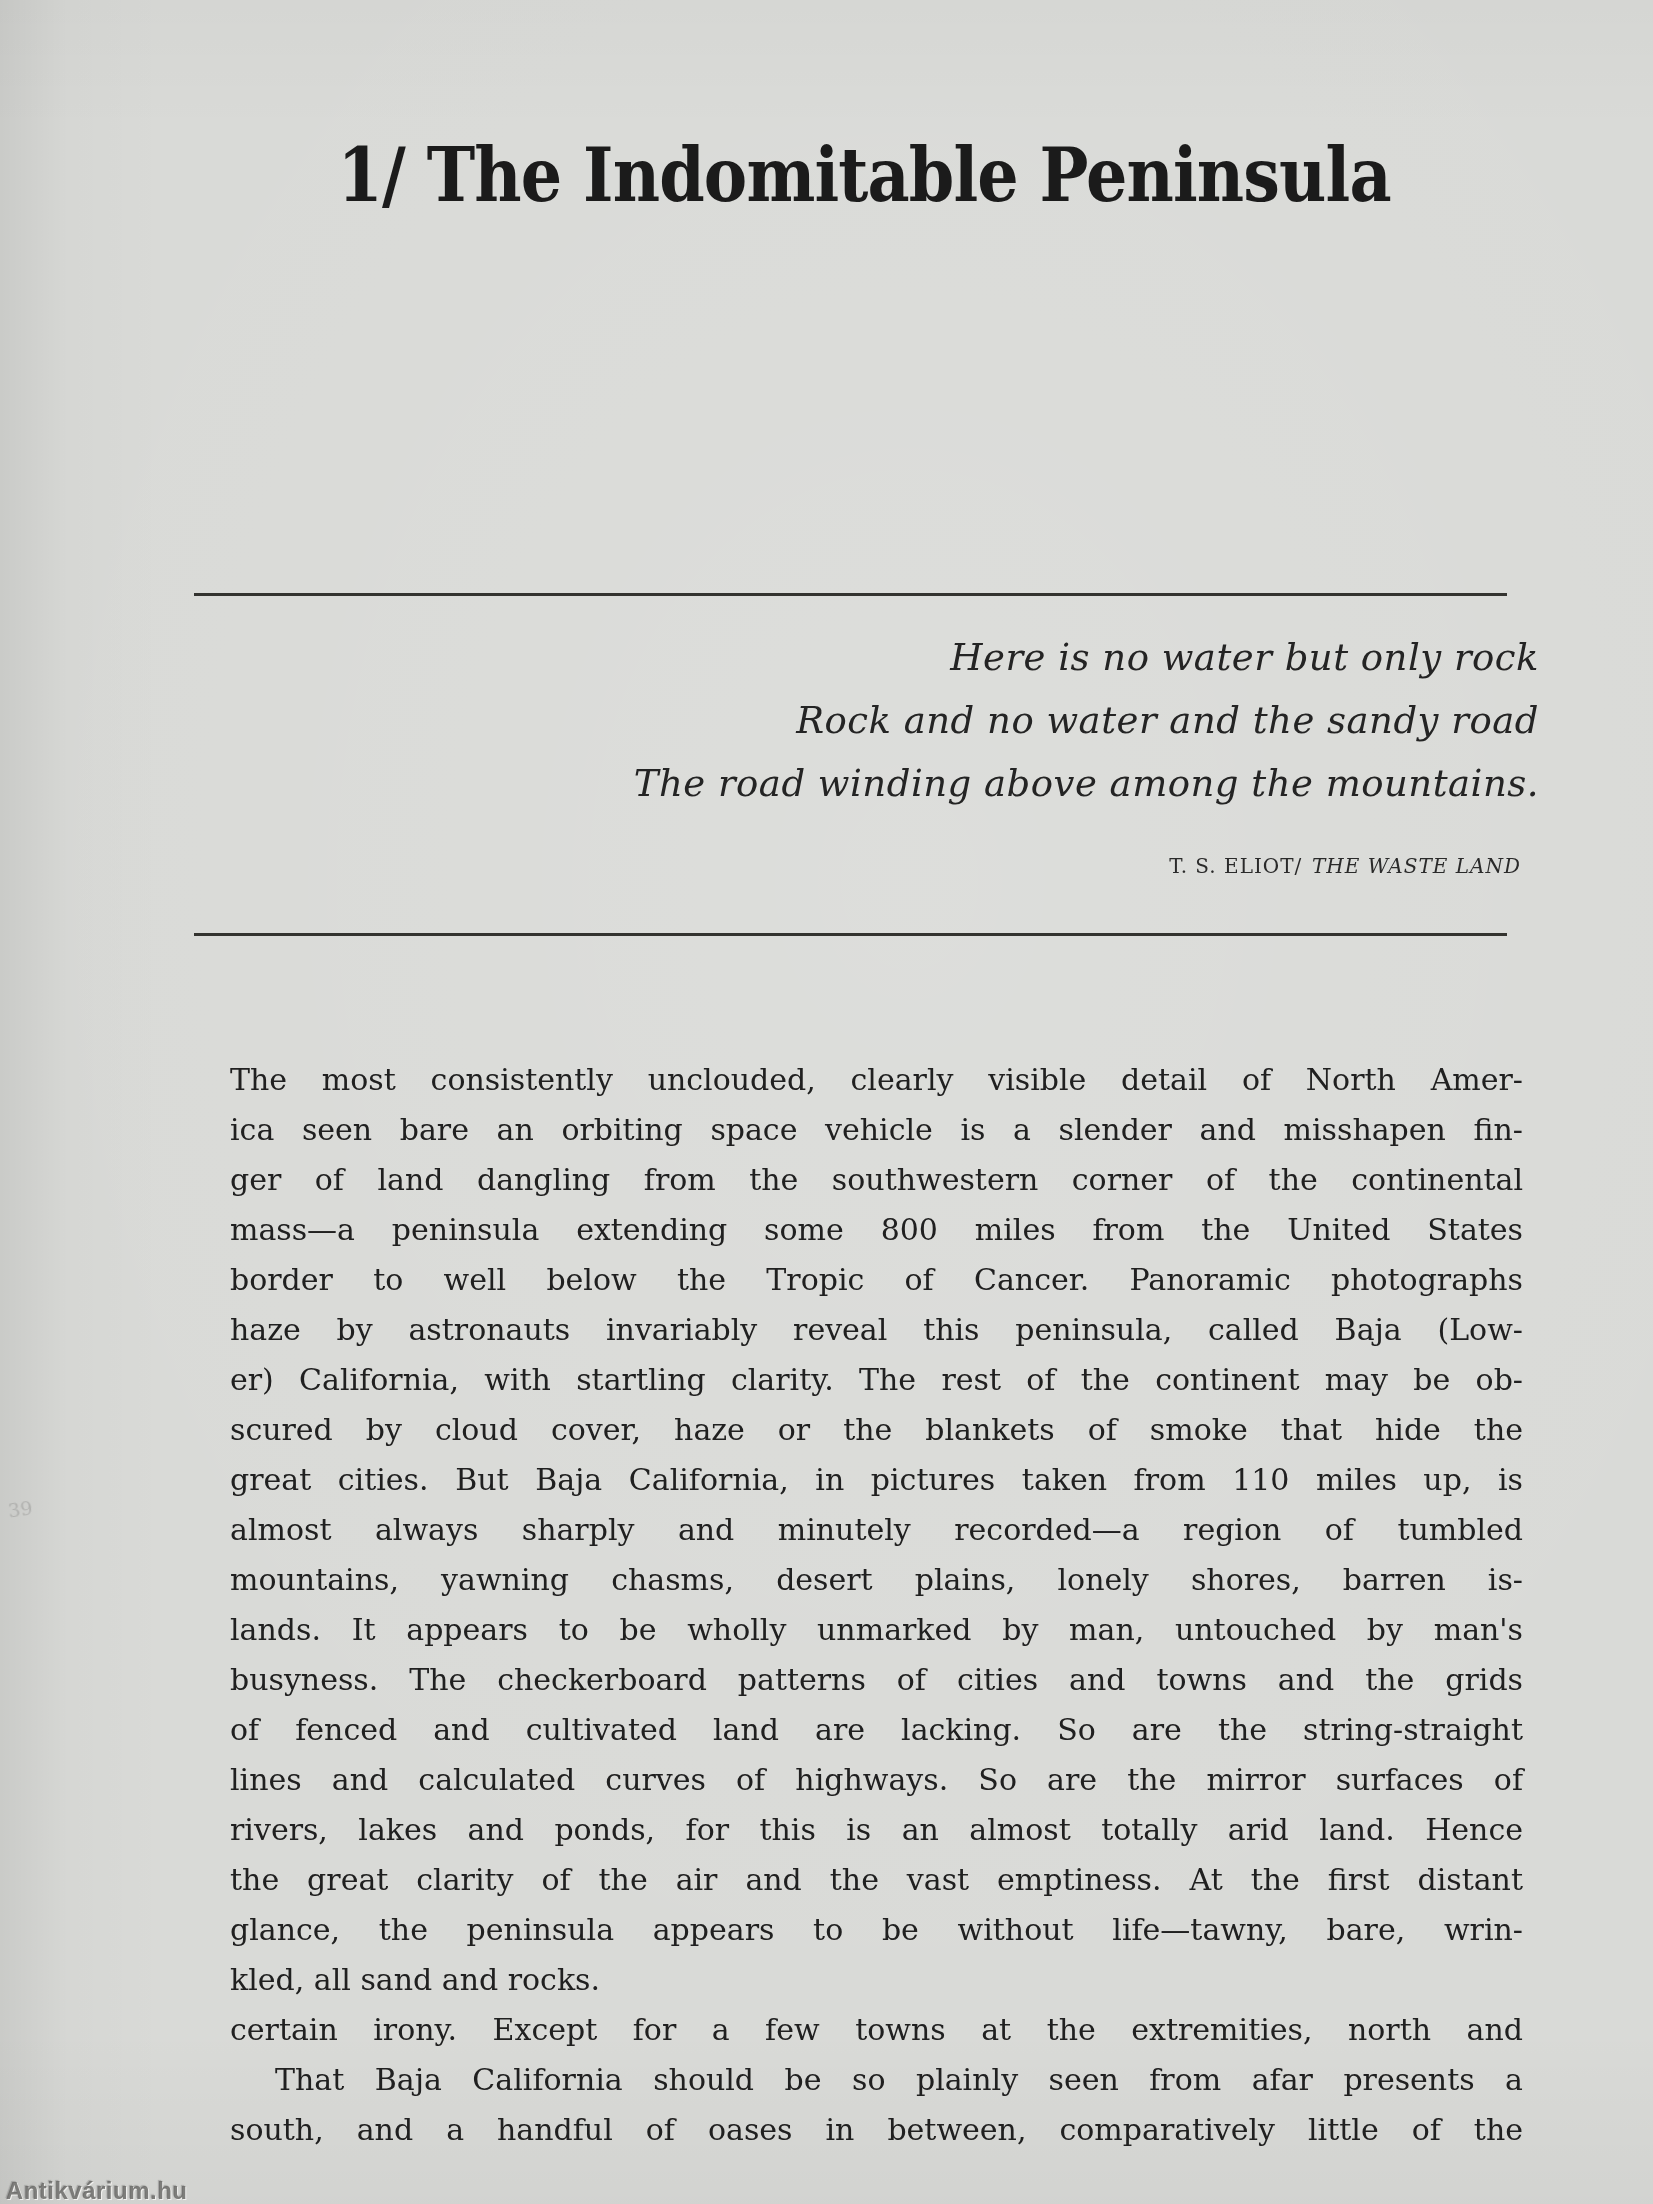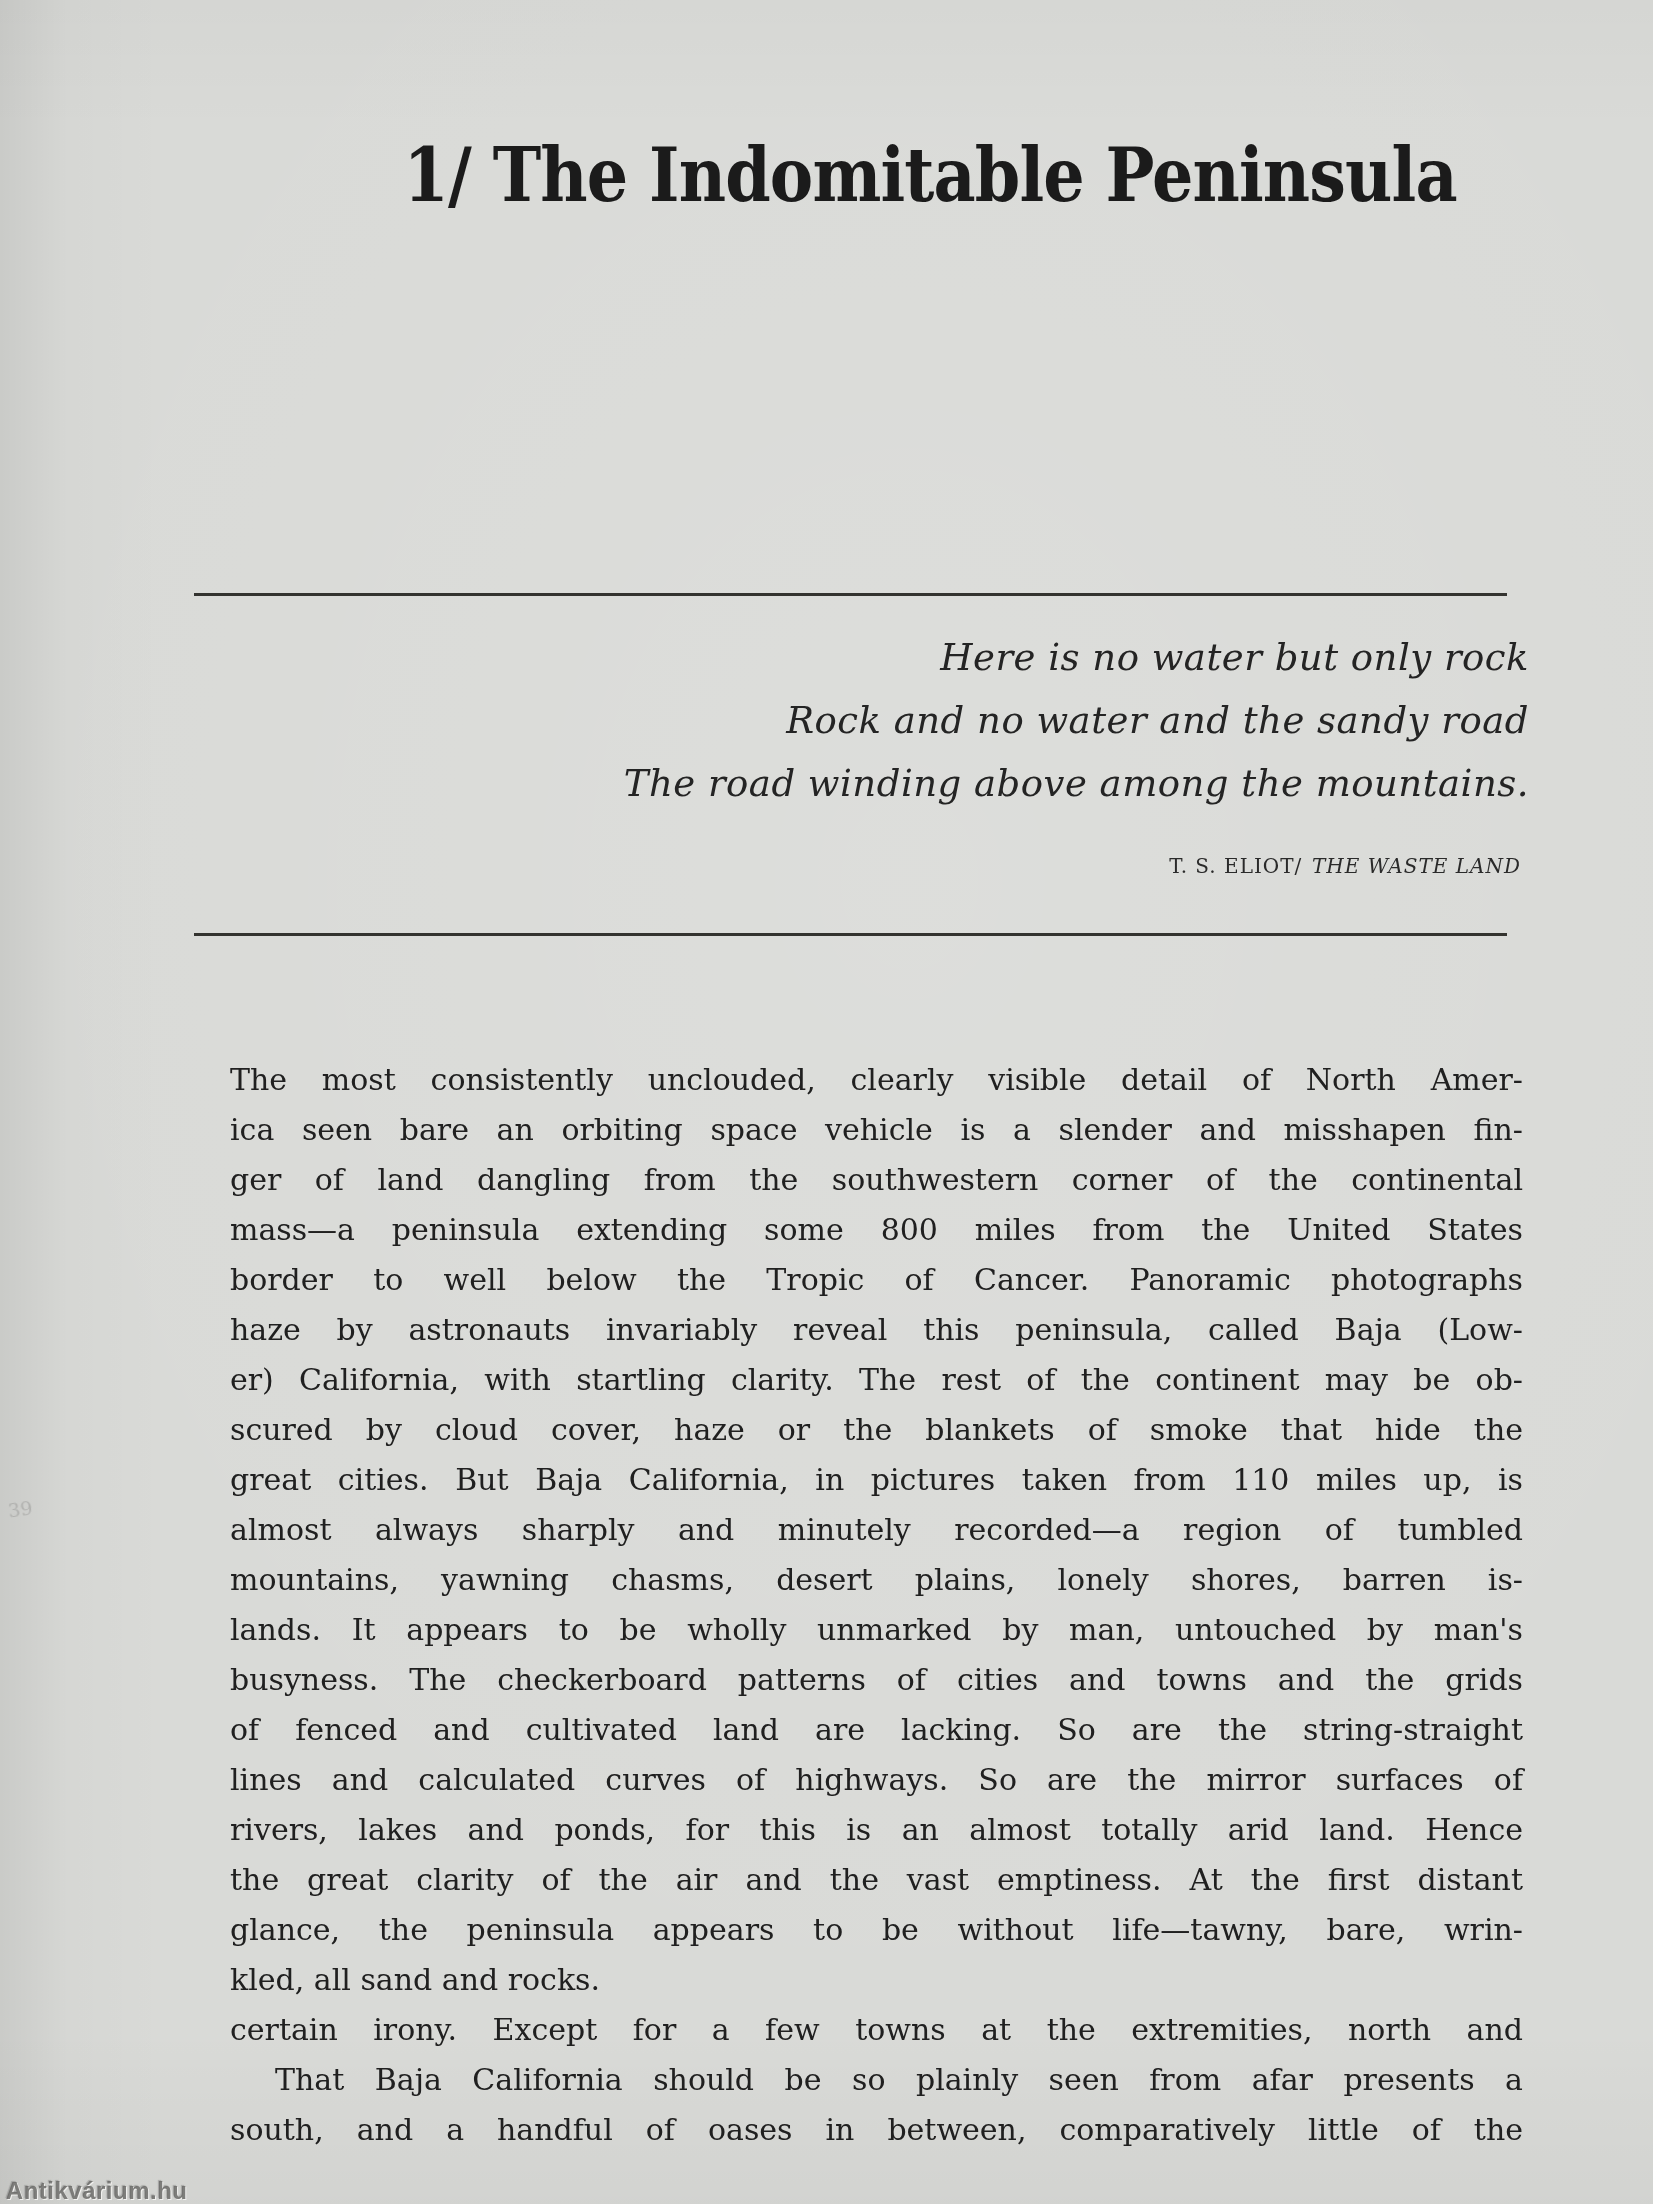--- a/index.html
+++ b/index.html
@@ -20,21 +20,21 @@
     font-family: "DejaVu Serif", "Liberation Serif", serif;
     color: #1f1f1f;
   }
 
   .title {
     position: absolute;
     top: 132px;
     left: 194px;
     width: 1329px;
     margin: 0;
-    text-align: center;
+    text-align: left;
     font-size: 74px;
     font-weight: bold;
     color: #1b1b1b;
     white-space: nowrap;
   }
   .title-inner {
     display: inline-block;
     transform: scaleX(0.88);
     transform-origin: 100% 50%;
     letter-spacing: -1px;
@@ -46,21 +46,21 @@
     width: 1313px;
     height: 2.9px;
     background: #33332f;
   }
   .rule1 { top: 593px; }
   .rule2 { top: 933px; }
 
   .epigraph {
     position: absolute;
     top: 626px;
-    left: 202px;
+    left: 212px;
     width: 1327px;
     text-align: right;
     font-style: italic;
     font-size: 37px;
     line-height: 63px;
     color: #242424;
     letter-spacing: 0.5px;
   }
 
   .attribution {

